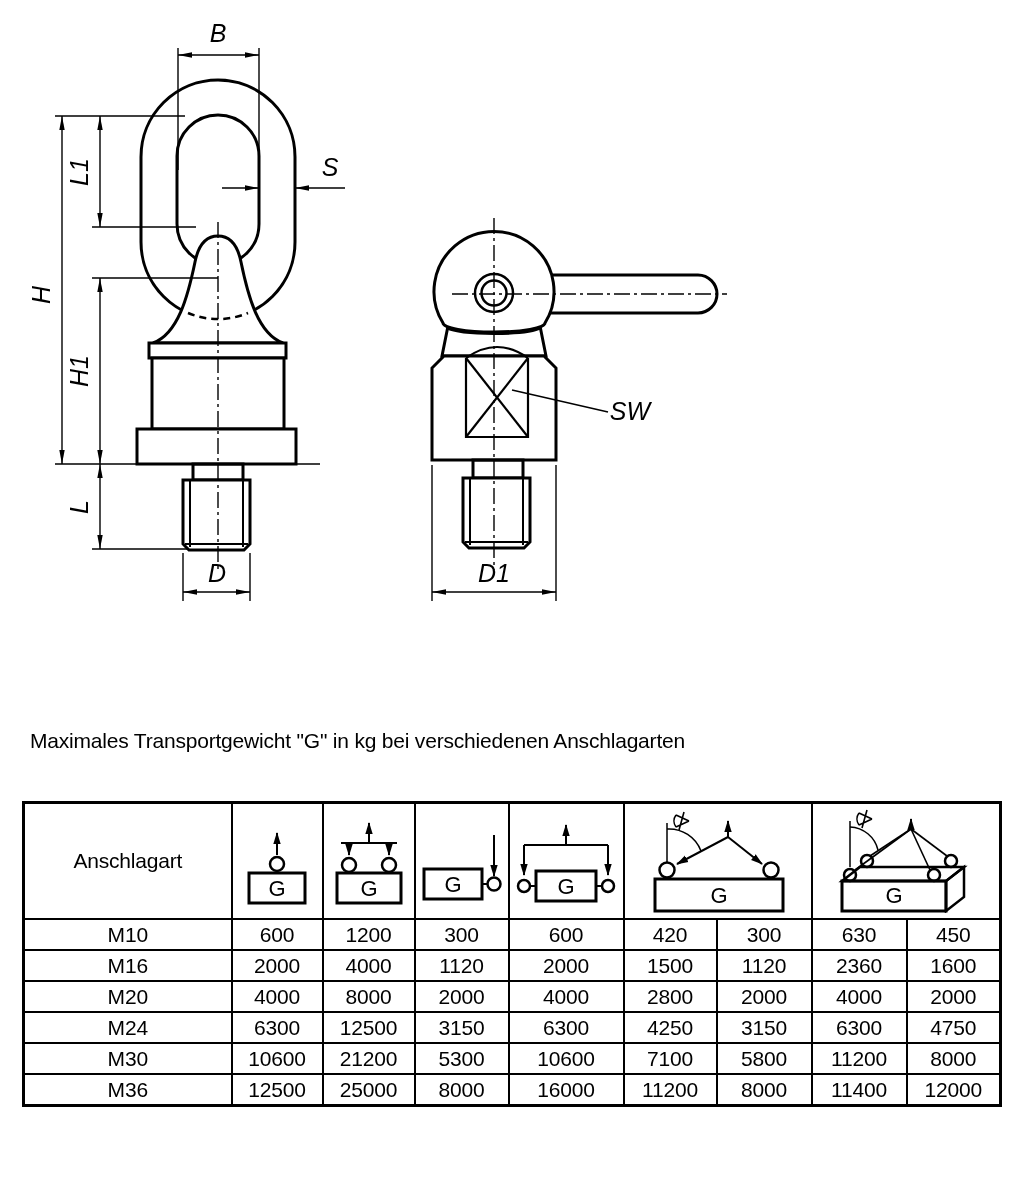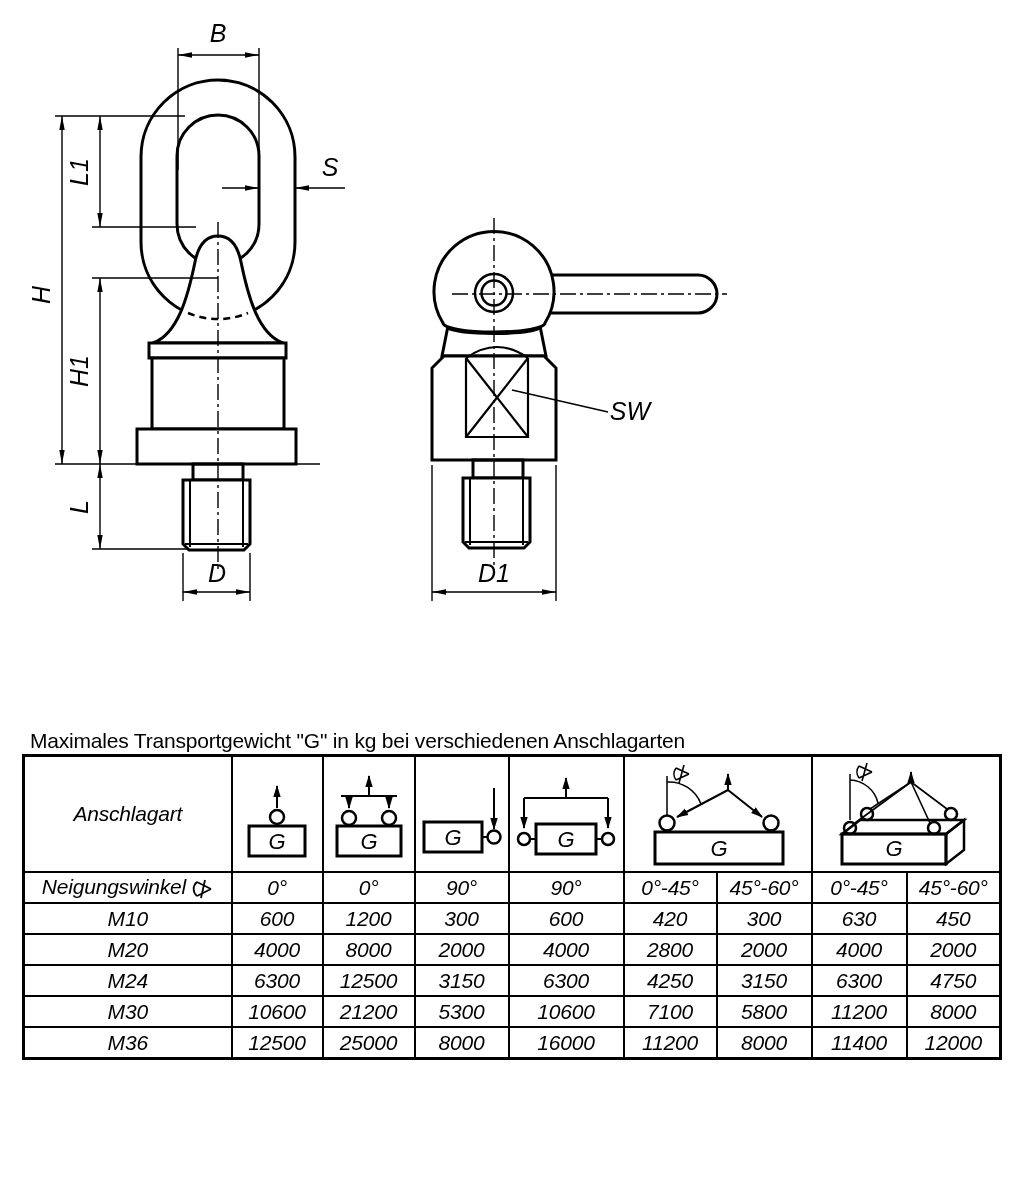--- a/index.html
+++ b/index.html
@@ -2,22 +2,22 @@
 <html><head>
 <meta charset="utf-8">
 <style>
   html,body{margin:0;padding:0;background:#fff;}
   .page{position:relative;width:1014px;height:1200px;background:#fff;overflow:hidden;
         font-family:"Liberation Sans",sans-serif;color:#000;}
   .drawing{position:absolute;left:0;top:0;}
   .dim-label{font-style:italic;font-size:25px;fill:#000;font-family:"Liberation Sans",sans-serif;}
   .title{position:absolute;left:30px;top:729px;font-size:21px;letter-spacing:-0.2px;
          white-space:nowrap;color:#000;}
-  table.load{position:absolute;left:22px;top:754px;border-collapse:collapse;table-layout:fixed;
-         width:977px;font-style:italic;}
+  table.load{position:absolute;left:22px;top:801px;border-collapse:collapse;table-layout:fixed;
+         width:977px;}
   table.load td{border:2px solid #000;text-align:center;vertical-align:middle;
          font-size:21px;padding:0;letter-spacing:-0.2px;}
   table.load{border:3px solid #000;}
   tr.hdr td{height:114px;}
   tr.r td{height:29px;}
   .lblcell{white-space:nowrap;}
   .angle-ic{vertical-align:-4px;margin-left:4px;}
   svg{display:block;margin:0 auto;}
   svg.inl{display:inline-block;vertical-align:middle;margin:0;}
   .dg{stroke:#000;fill:none;}
@@ -256,51 +256,44 @@
             <g stroke-width="1.6">
               <path d="M58,10 L45,4 M58,10 L45,16 M45,4 A10,10 0 0 0 45,16 M53,1 L48,19"></path>
             </g>
           </g>
           <text x="80" y="94" text-anchor="middle" font-size="22" fill="#000">G</text>
         </svg>
       </td>
     </tr>
 
 
-    <tr class="r">
-      <td class="lblcell">
-        <span>Neigungswinkel</span>
-        <svg class="inl angle-ic" width="22" height="22" viewBox="0 0 22 22">
-          <g stroke="#000" stroke-width="1.8" fill="none">
-            <path d="M19,11 L5,4 M19,11 L5,18 M5,4 A9,9 0 0 0 5,18 M13,2 L9,20"></path>
-          </g>
-        </svg>
-      </td>
-      <td>0°</td>
-      <td>0°</td>
-      <td>90°</td>
-      <td>90°</td>
-      <td>0°-45°</td>
-      <td>45°-60°</td>
-      <td>0°-45°</td>
-      <td>45°-60°</td>
-    </tr>
 
     <tr class="r">
       <td>M10</td>
       <td>600</td>
       <td>1200</td>
       <td>300</td>
       <td>600</td>
       <td>420</td>
       <td>300</td>
       <td>630</td>
       <td>450</td>
     </tr>
     <tr class="r">
+      <td>M16</td>
+      <td>2000</td>
+      <td>4000</td>
+      <td>1120</td>
+      <td>2000</td>
+      <td>1500</td>
+      <td>1120</td>
+      <td>2360</td>
+      <td>1600</td>
+    </tr>
+    <tr class="r">
       <td>M20</td>
       <td>4000</td>
       <td>8000</td>
       <td>2000</td>
       <td>4000</td>
       <td>2800</td>
       <td>2000</td>
       <td>4000</td>
       <td>2000</td>
     </tr>

